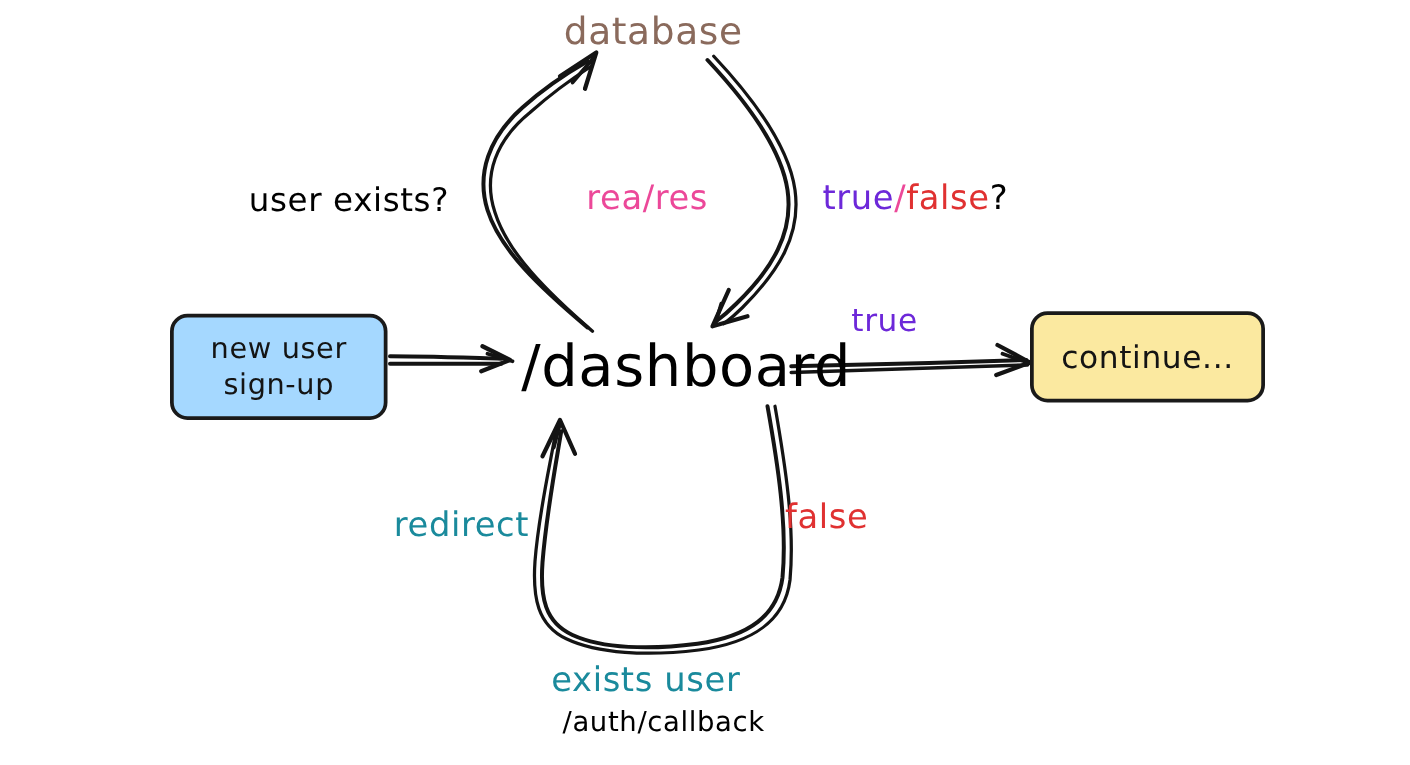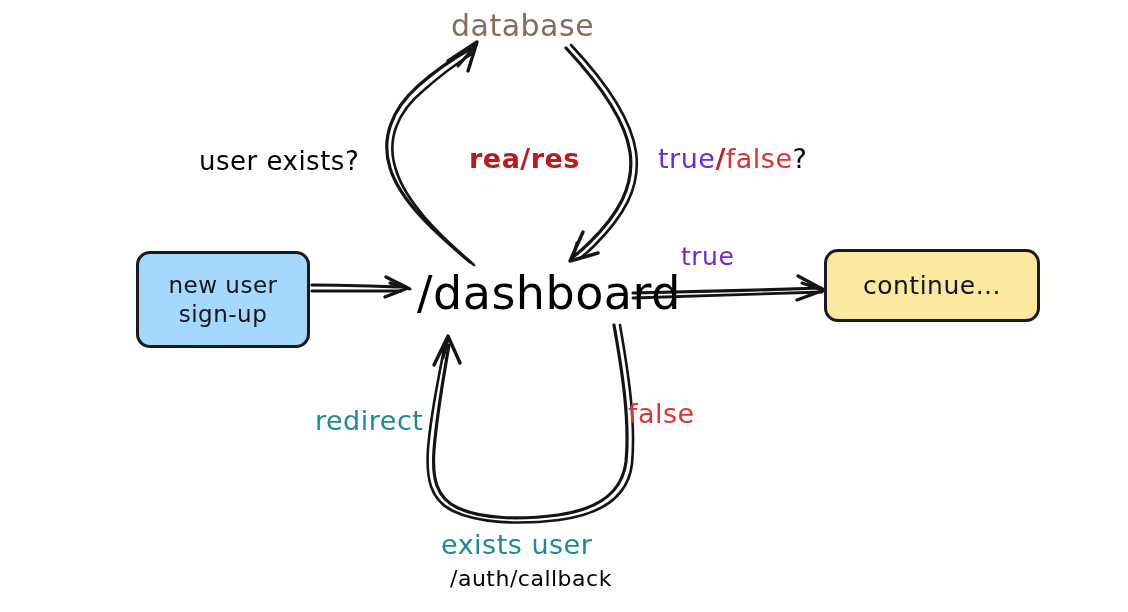--- a/index.html
+++ b/index.html
@@ -34,27 +34,27 @@
     align-items: center;
     justify-content: center;
     text-align: center;
     line-height: 1.25;
     color: #141414;
   }
   #node-new-user {
     left: 136px;
     top: 251px;
     width: 174px;
-    height: 97px;
+    height: 85px;
     font-size: 23px;
   }
   #node-continue {
     left: 824px;
     top: 249px;
-    width: 216px;
+    width: 188px;
     height: 73px;
     font-size: 25px;
   }
   .edge-label {
     position: absolute;
     white-space: nowrap;
   }
   #label-database {
     left: 451px;
     top: 8px;
@@ -100,21 +100,21 @@
     top: 529px;
     font-size: 27px;
   }
   #label-auth-callback {
     left: 450px;
     top: 566px;
     font-size: 22px;
   }
   .c-brown  { color: #8a6a5c; }
   .c-orange { color: #000000; }
-  .c-blue   { color: #b91c1c; font-weight: bold; }
+  .c-blue   { color: #ec4899; }
   .c-green  { color: #6d28d9; }
   .c-red    { color: #e03131; }
   .c-teal   { color: #1a8a9c; }
   .box-blue   { background: #a5d8ff; }
   .box-yellow { background: #fbe9a0; }
 </style>
 </head>
 <body>
 
 <svg id="canvas" viewBox="0 0 1128 612" xmlns="http://www.w3.org/2000/svg">

